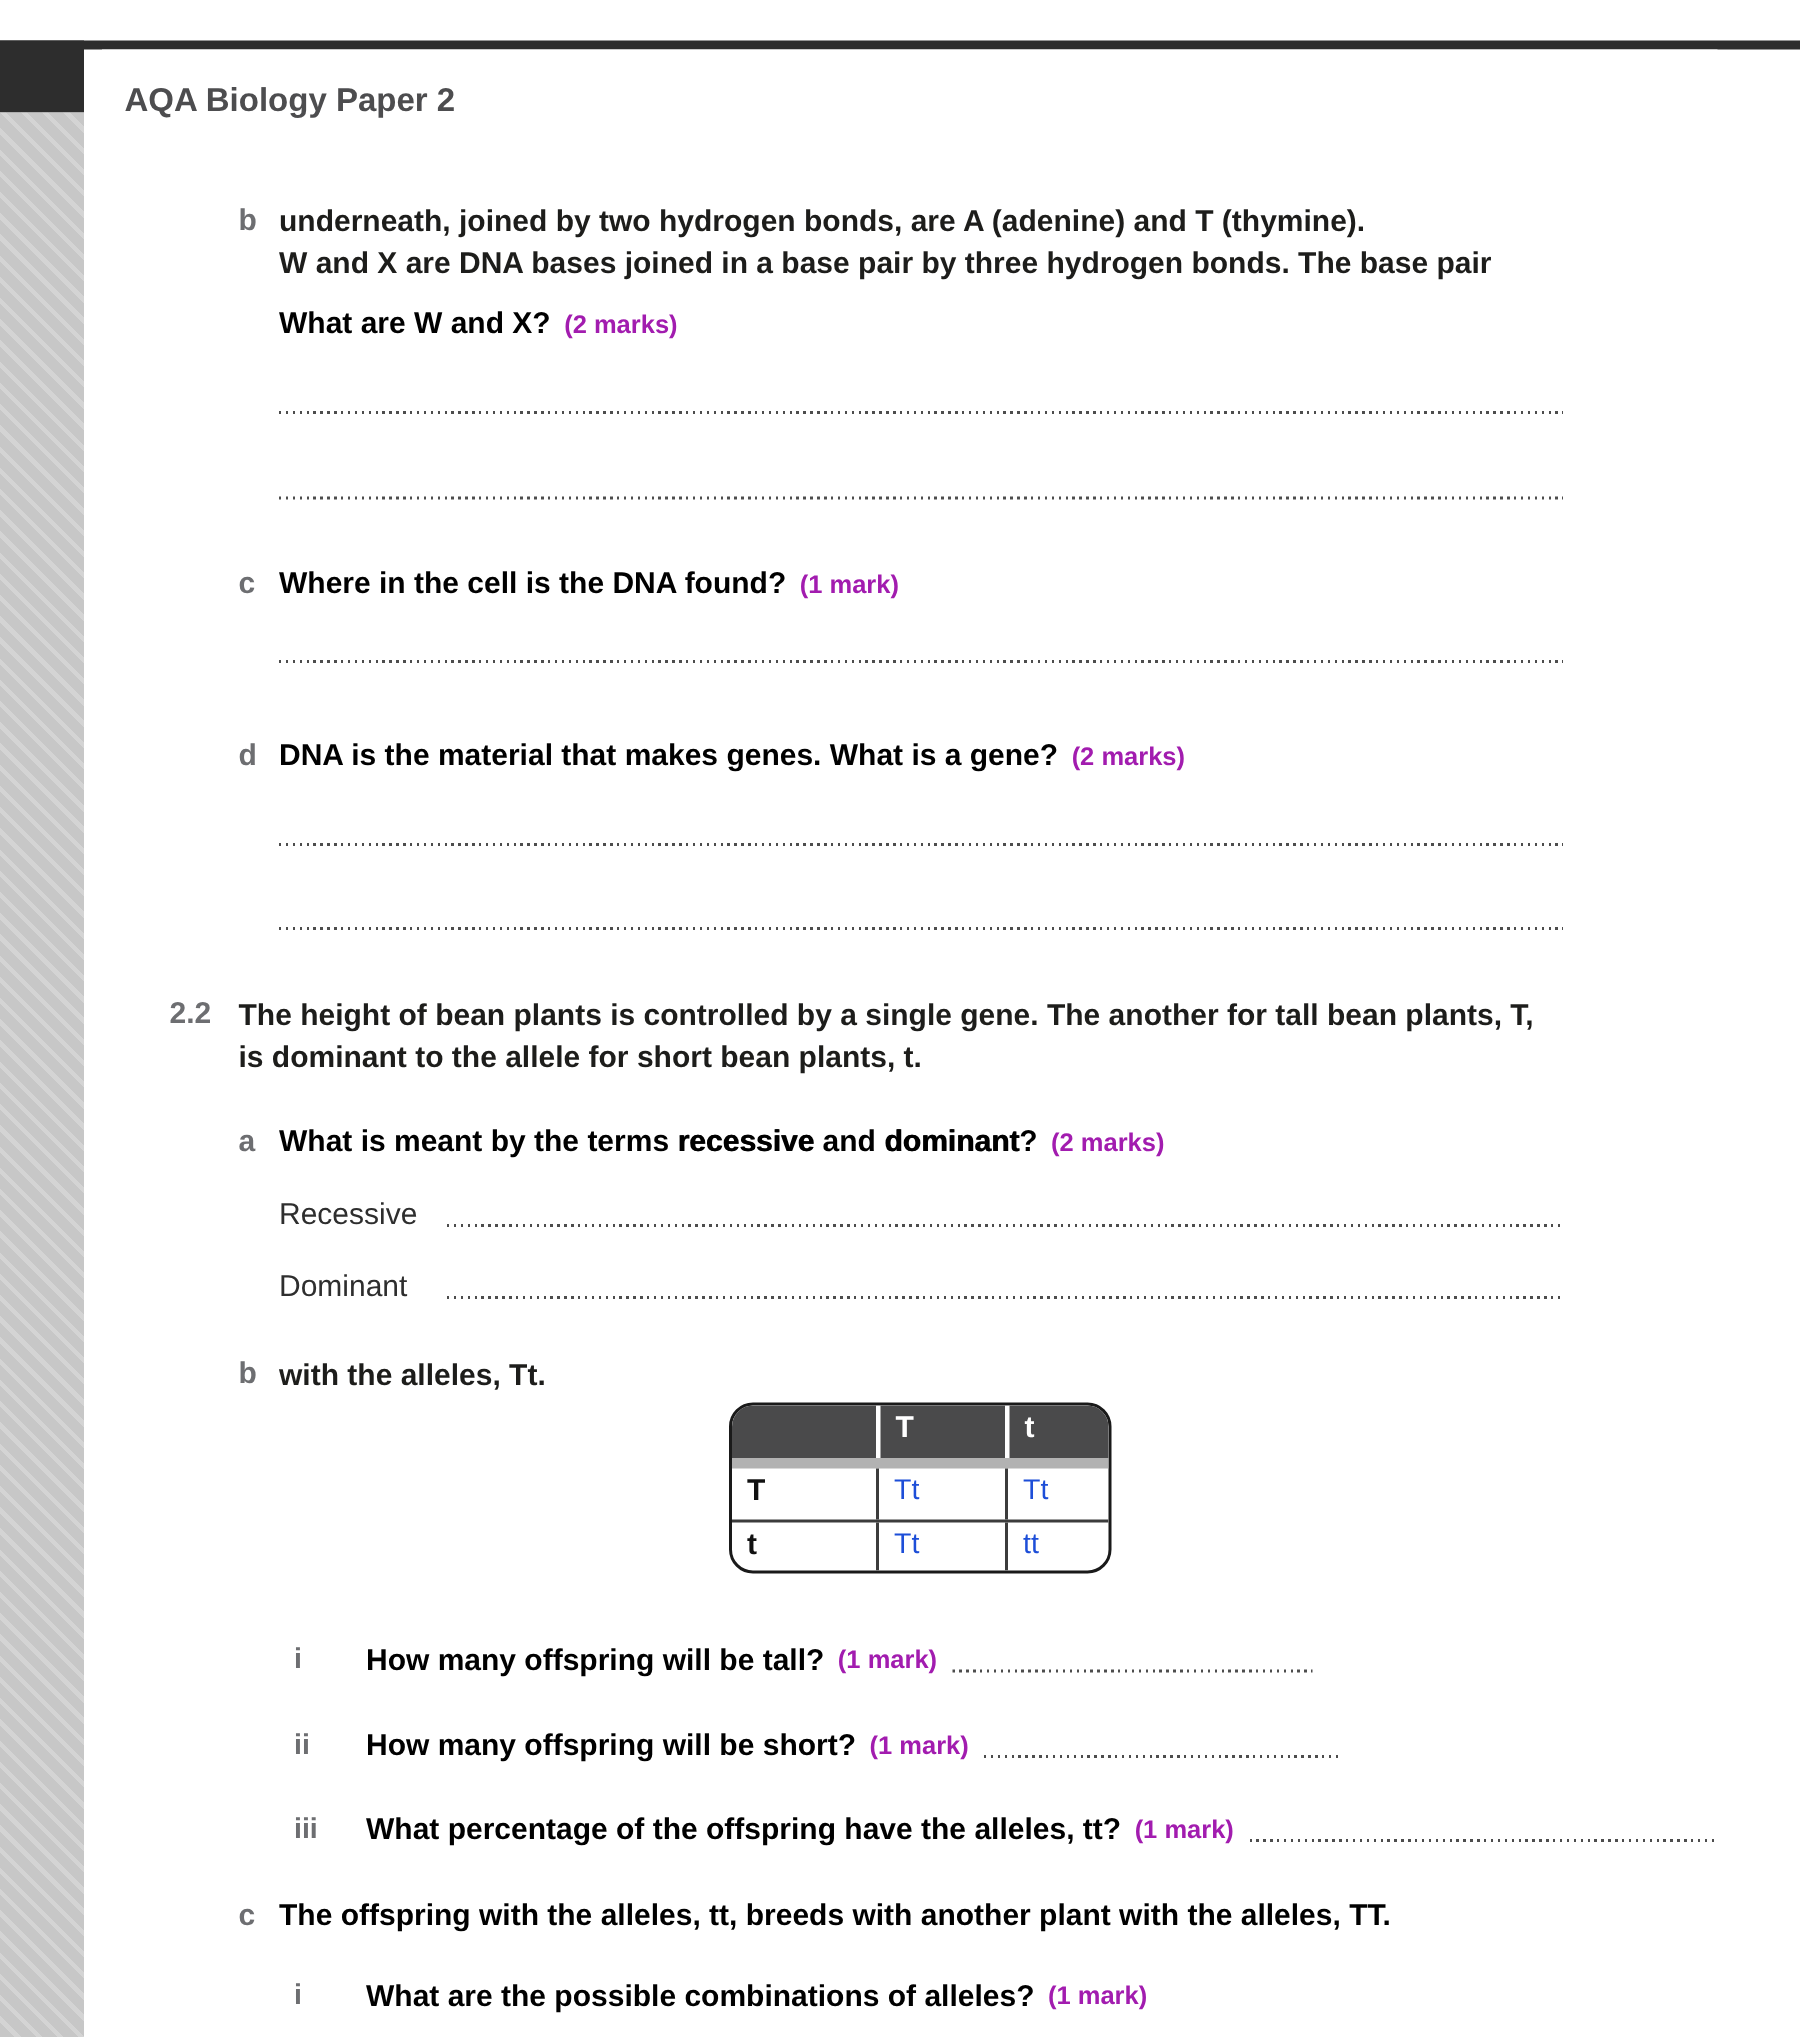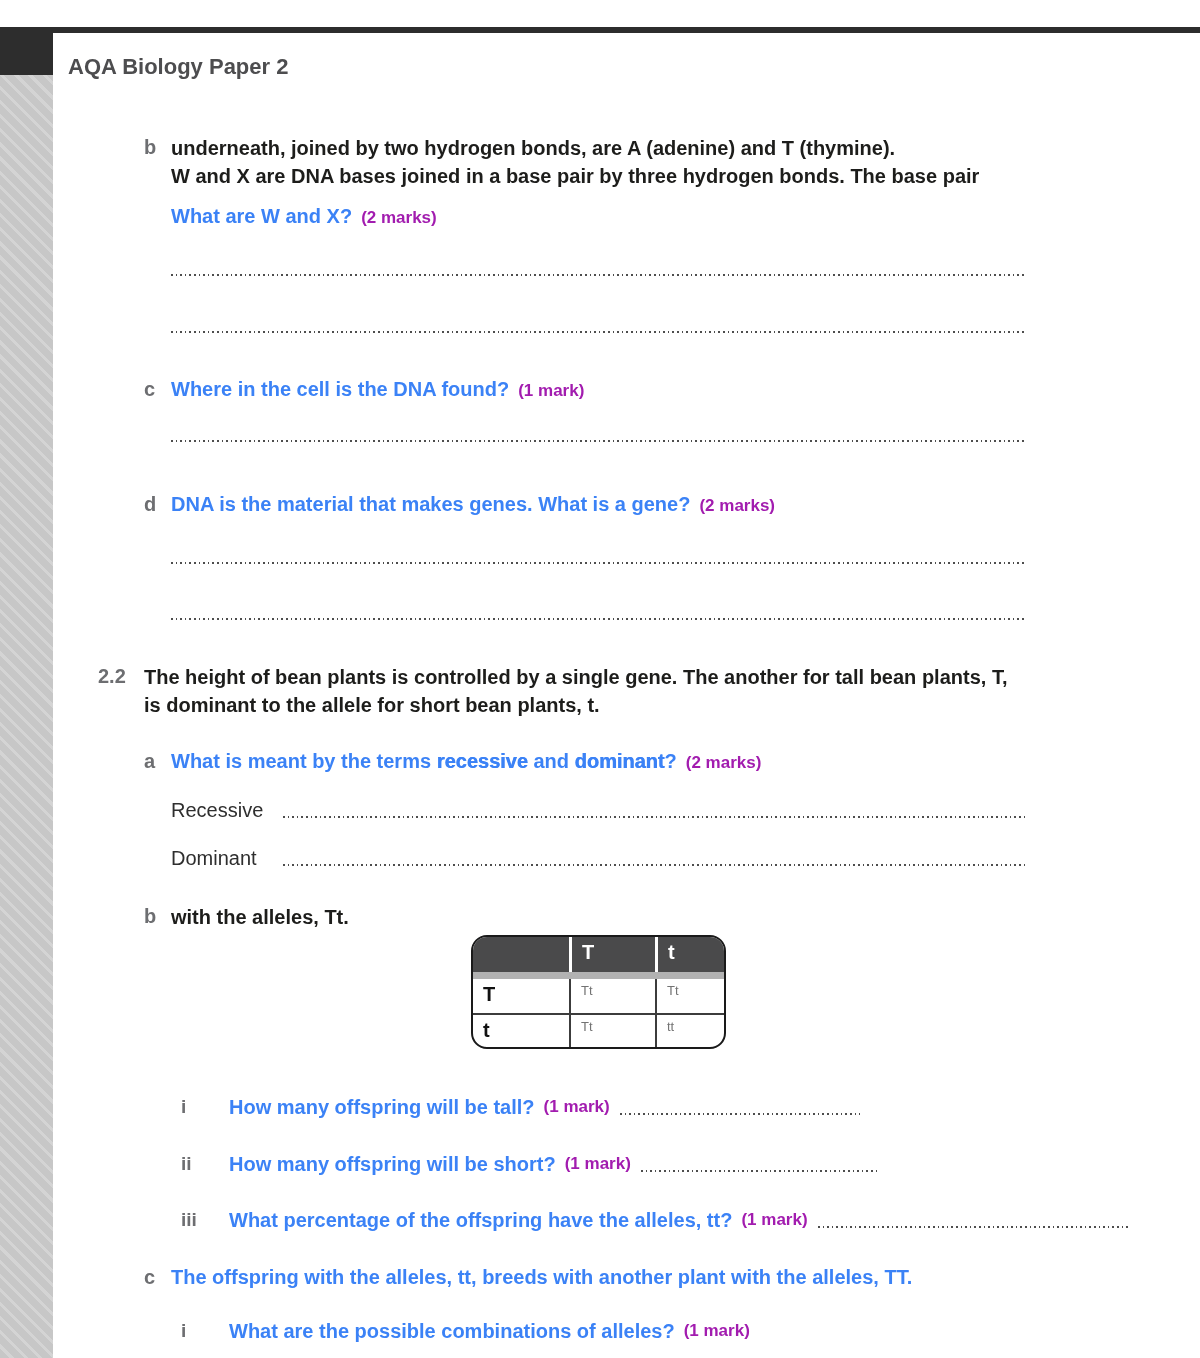--- a/index.html
+++ b/index.html
@@ -6,31 +6,31 @@
   html,body { width:1200px; height:1358px; overflow:hidden; background:#ffffff;
               font-family:"Liberation Sans", sans-serif; }
   .canvas { position:relative; width:1200px; height:1358px; background:#ffffff; }
 
   
   .top-line   { position:absolute; left:0; top:27px;  width:1200px; height:6px;  background:#2d2d2d; }
   .corner-tab { position:absolute; left:0; top:27px;  width:56px;   height:48px; background:#2d2d2d; }
   .spine      { position:absolute; left:0; top:75px;  width:56px;   height:1283px;
                 background:repeating-linear-gradient(45deg,#c7c7c7 0 7px,#d4d4d4 7px 10px); }
 
-  .page { position:absolute; left:53px; top:33px; width:1077px; height:1325px;
+  .page { position:absolute; left:68px; top:33px; width:1077px; height:1325px;
           background:#fff; overflow:hidden; }
 
   .title { margin:21px 0 0 15px; font-size:22px; font-weight:bold; color:#4d4d4f; line-height:26px; }
 
   .row { position:relative; padding-left:118px; padding-right:68px; line-height:26px; white-space:nowrap; }
   .qlines div { font-size:20px; font-weight:bold; color:#1d1d1b; line-height:28px; white-space:nowrap; }
   .marker { position:absolute; left:91px; top:0; font-size:20px; font-weight:bold; color:#6d6e71; }
   .row.l2 { padding-left:91px; }           
   .row.l2 .marker { left:45px; }
-  .btext { font-size:20px; font-weight:bold; color:#3b82f6; }
+  .btext { font-size:20px; font-weight:bold; color:#000000; }
   .xbold { text-shadow:0.5px 0 0 currentColor; }
   .marks { font-size:17px; font-weight:bold; color:#a21caf; margin-left:9px; }
 
   .dotline { height:2px;
     background:repeating-linear-gradient(to right,#4d4d4d 0 1.6px,transparent 1.6px 4.6px); }
   .ans-line { margin-left:118px; margin-right:103px; }
 
   .ans-row { display:flex; padding-left:118px; padding-right:103px; line-height:26px; }
   .ans-row .lbl { flex:0 0 112px; font-size:20px; color:#2e2e2e; }
   .ans-row .dots { flex:1; align-self:flex-end; margin-bottom:5px; }
@@ -44,21 +44,21 @@
 
   
   .punnett { margin:4px 0 0 418px; width:255px; border:2.5px solid #1a1a1a;
              border-radius:16px; overflow:hidden; background:#fff; }
   .p-head { display:flex; background:#4a4a4b; height:35px; }
   .p-head .cell { color:#fff; font-size:20px; font-weight:bold; padding:4px 0 0 10px; }
   .p-head .cell + .cell { border-left:3px solid #fff; }
   .p-band { height:7px; background:#b2b2b2; }
   .p-row { display:flex; height:34px; }
   .p-row + .p-row { border-top:2px solid #3c3c3c; }
-  .p-row .cell { font-size:13px; color:#737373; padding:4px 0 0 10px; }
+  .p-row .cell { font-size:19px; color:#1d4ed8; padding:4px 0 0 10px; }
   .p-row .cell:first-child { font-weight:bold; color:#111; font-size:20px; }
   .p-row .cell + .cell { border-left:2px solid #3c3c3c; }
   .c1 { width:96px; } .c2 { width:86px; } .c3 { width:68px; }
 </style>
 </head>
 <body>
 
 <div class="canvas">
   <div class="top-line"></div>
   <div class="corner-tab"></div>

